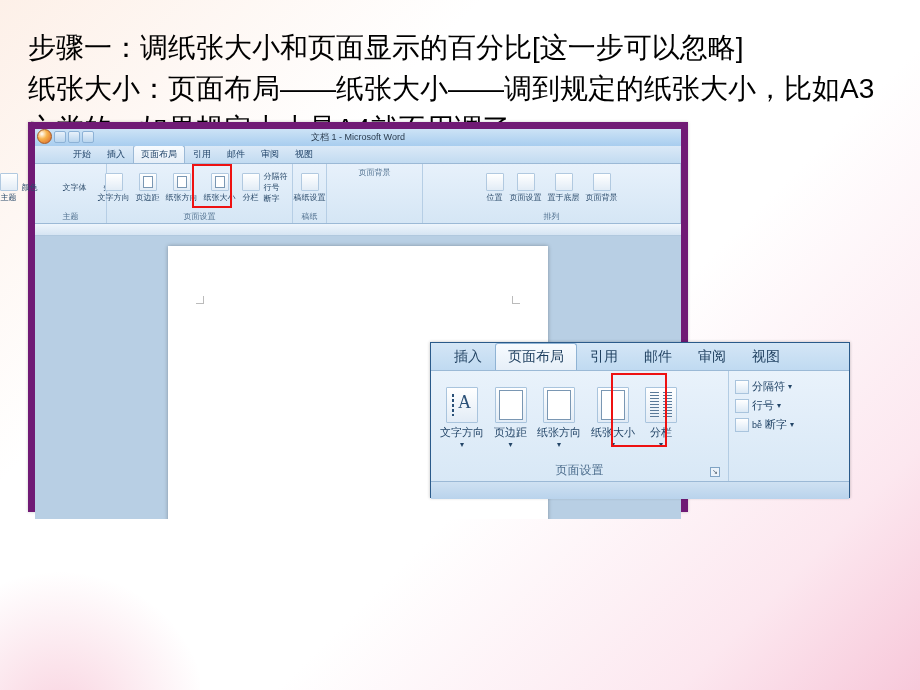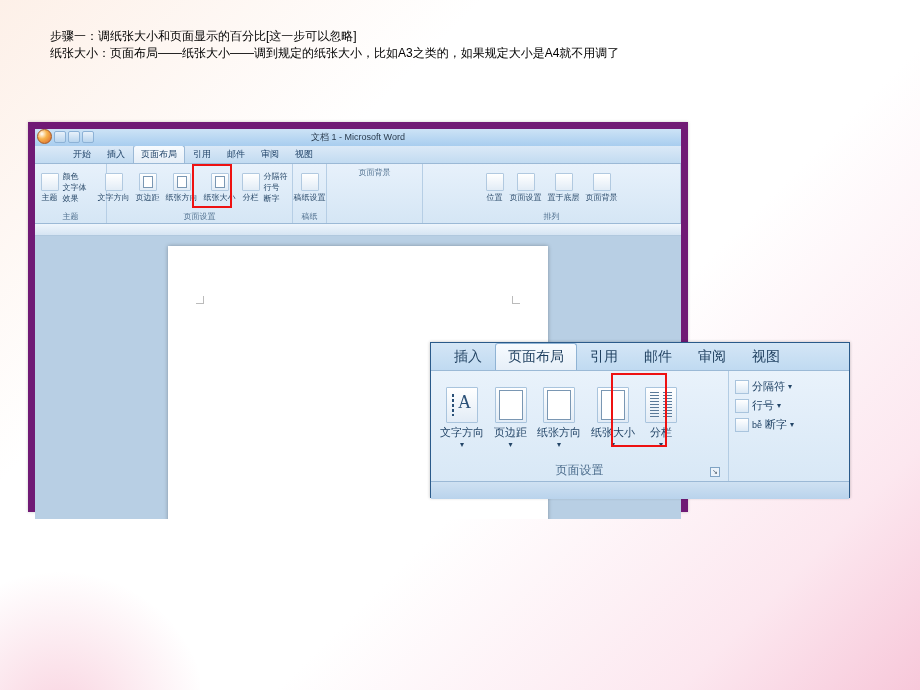--- a/index.html
+++ b/index.html
@@ -14,24 +14,23 @@
   .bg-accent {
     position: absolute;
     left: 0; top: 560px;
     width: 200px; height: 200px;
     background: radial-gradient(circle at 30% 80%, rgba(230,80,130,0.25), transparent 70%);
   }
   .caption {
     position: absolute;
     left: 28px; top: 28px;
     width: 860px;
-    font-size: 12px;
+    font-size: 28px;
     color: #000;
     line-height: 1.45;
-    margin-left: 22px;
   }
   
   .word-window {
     position: absolute;
     left: 28px; top: 122px;
     width: 660px; height: 390px;
     background: #cfe2f0;
     border: 7px solid #701a75;
     box-shadow: 0 0 3px rgba(0,0,0,0.2);
   }
@@ -239,21 +238,21 @@
   </div>
 
   <div class="ribbon">
 
     <div class="group" style="width:72px">
       <div class="group-body">
         <div class="rbtn">
           <div class="ico"></div>
           <div class="lbl">主题</div>
         </div>
-        <div style="display:flex;flex-direction:column;gap:1px">
+        <div style="display:flex;flex-direction:row;gap:1px">
           <div class="mini-line">颜色</div>
           <div class="mini-line">文字体</div>
           <div class="mini-line">效果</div>
         </div>
       </div>
       <div class="group-label">主题</div>
     </div>
 
     <div class="group" style="width:186px;position:relative">
       <div class="group-body">

